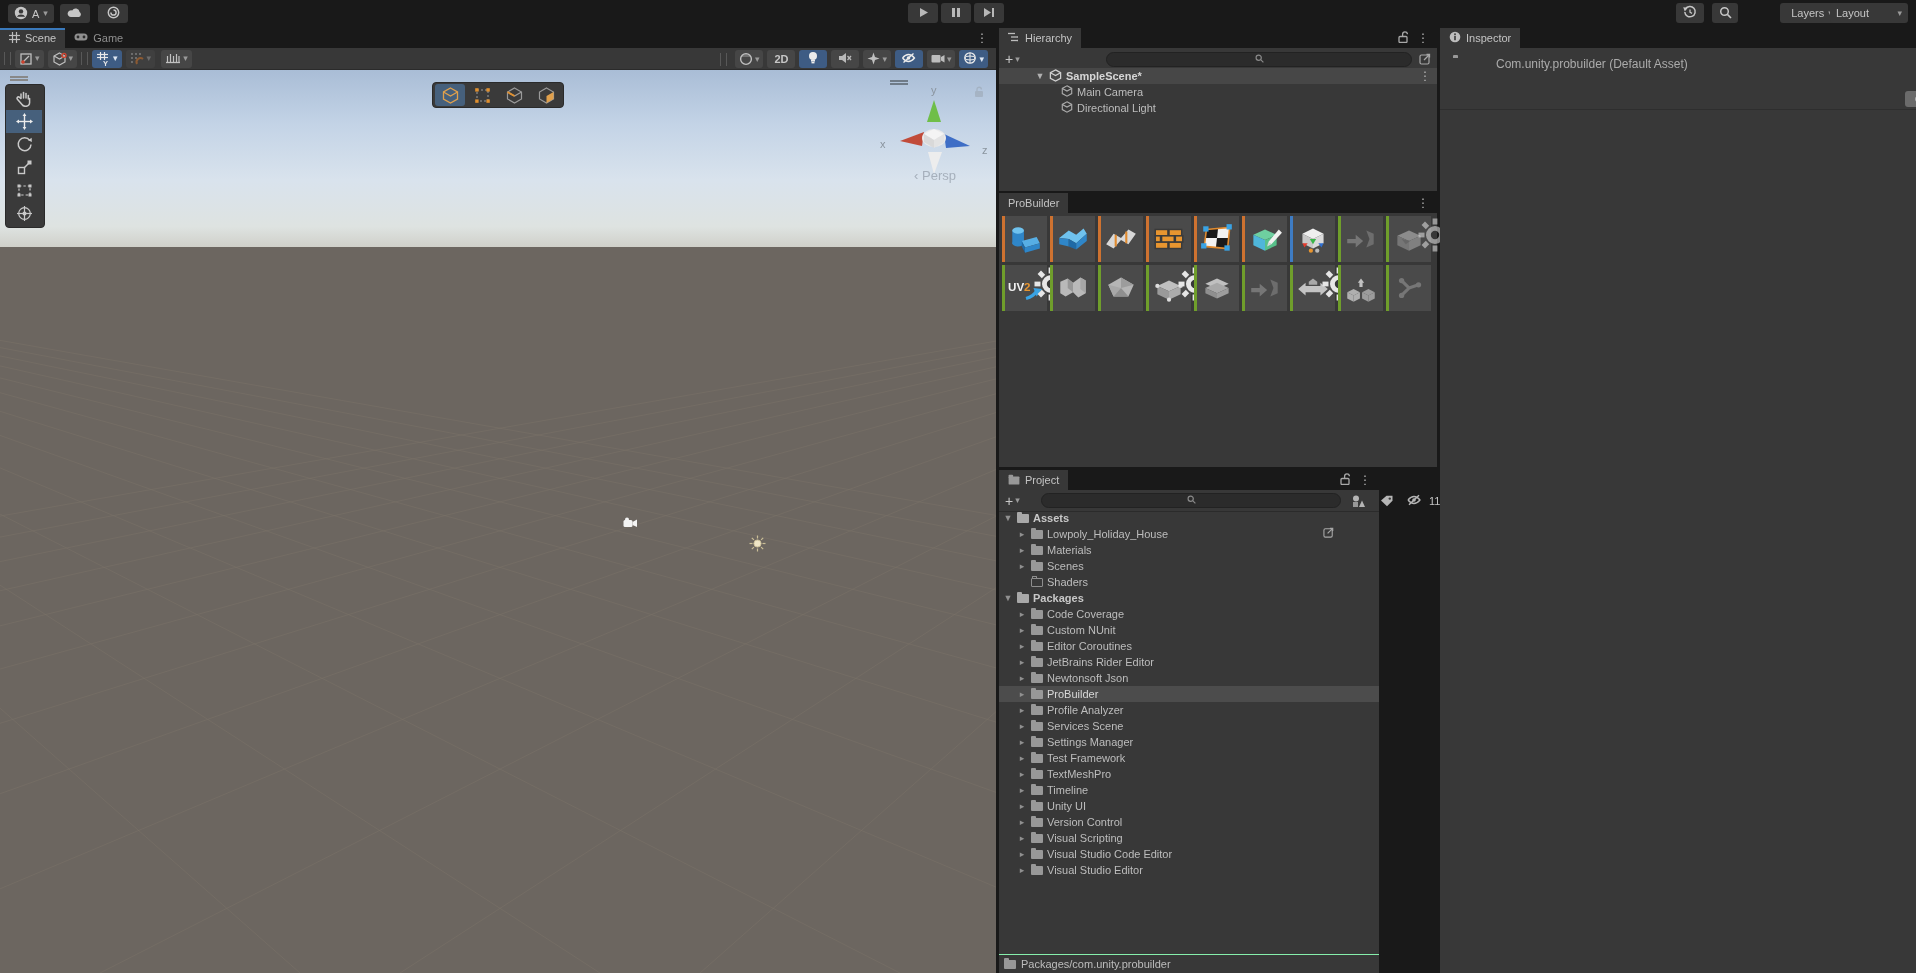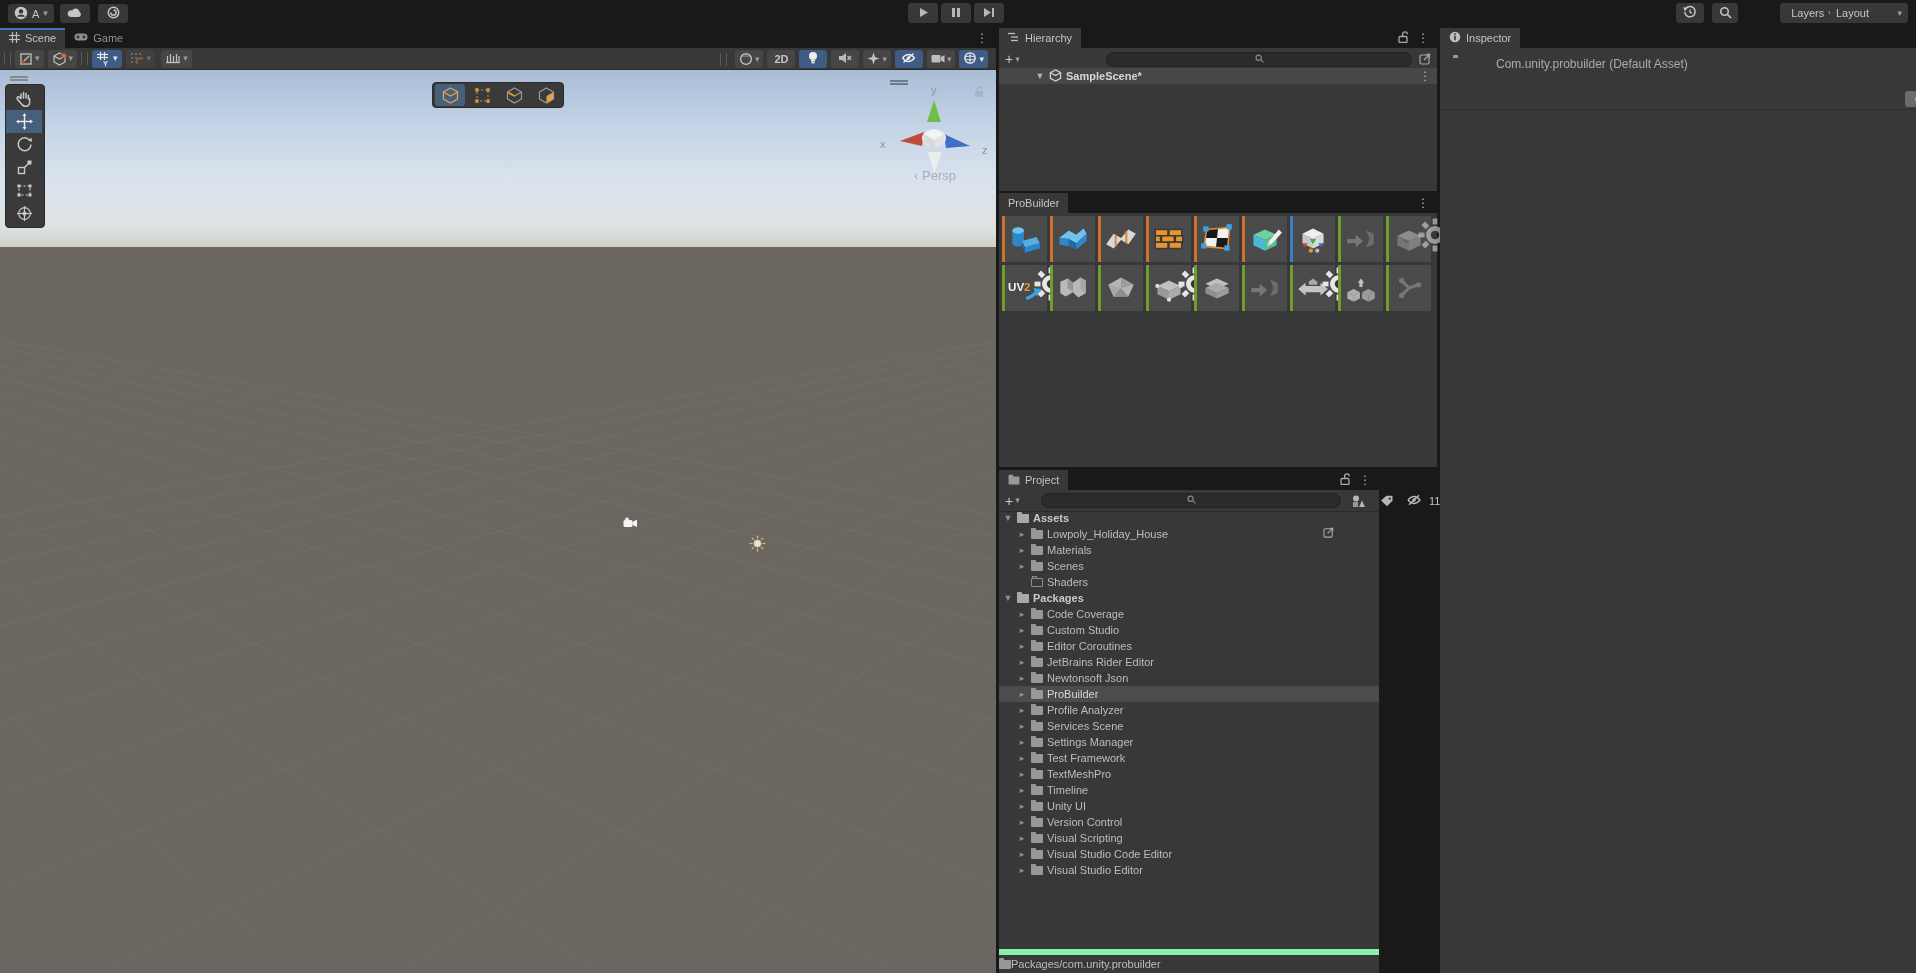--- a/index.html
+++ b/index.html
@@ -496,20 +496,38 @@
 
   <div class="trow" style="position:absolute;left:0;top:40px;right:0;background:#474747;color:#D6D6D6;font-weight:bold;">
     <span class="arrow" style="margin-left:32px;color:#B0B0B0;">▼</span>
     <span><svg width="13" height="13" viewBox="0 0 14 14">
           <polygon points="7,1 12.5,4 12.5,10 7,13 1.5,10 1.5,4" fill="none" stroke="#CFCFCF" stroke-width="1.4"></polygon>
           <polyline points="1.5,4 7,7 12.5,4 M7,7 7,13" fill="none" stroke="#CFCFCF" stroke-width="1.4"></polyline>
         </svg></span>
     <span>SampleScene*</span>
     <span class="more" style="margin-left:auto;margin-right:6px;font-weight:normal;">⋮</span>
   </div>
+  <div id="hierarchy-children" class="abs" style="left:0;top:56px;right:0;">
+      <div class="trow">
+        <span style="width:54px;"></span>
+        <span><svg width="12" height="12" viewBox="0 0 14 14">
+            <polygon points="7,1 12.5,4 12.5,10 7,13 1.5,10 1.5,4" fill="none" stroke="#ADADAD" stroke-width="1.3"></polygon>
+            <polyline points="1.5,4 7,7 12.5,4 M7,7 7,13" fill="none" stroke="#ADADAD" stroke-width="1.3"></polyline>
+          </svg></span>
+        <span>Main Camera</span>
+      </div>
+      <div class="trow">
+        <span style="width:54px;"></span>
+        <span><svg width="12" height="12" viewBox="0 0 14 14">
+            <polygon points="7,1 12.5,4 12.5,10 7,13 1.5,10 1.5,4" fill="none" stroke="#ADADAD" stroke-width="1.3"></polygon>
+            <polyline points="1.5,4 7,7 12.5,4 M7,7 7,13" fill="none" stroke="#ADADAD" stroke-width="1.3"></polyline>
+          </svg></span>
+        <span>Directional Light</span>
+      </div>
+    </div>
 </div>
 
 <div class="panel" style="left:999px;top:193px;width:438px;height:274px;">
   <div class="tabbar">
     <div class="tab">
       <span>ProBuilder</span>
     </div>
     <div class="tab-right">
       <span class="more">⋮</span>
     </div>
@@ -832,21 +850,21 @@
         <span class="bold">Packages</span>
       </div>
       <div class="trow" style="padding-left: 18px;">
         <span class="arrow">▸</span>
         <span class="folder "></span>
         <span>Code Coverage</span>
       </div>
       <div class="trow" style="padding-left: 18px;">
         <span class="arrow">▸</span>
         <span class="folder "></span>
-        <span>Custom Studio</span>
+        <span>Custom NUnit</span>
       </div>
       <div class="trow" style="padding-left: 18px;">
         <span class="arrow">▸</span>
         <span class="folder "></span>
         <span>Editor Coroutines</span>
       </div>
       <div class="trow" style="padding-left: 18px;">
         <span class="arrow">▸</span>
         <span class="folder "></span>
         <span>JetBrains Rider Editor</span>
@@ -910,21 +928,21 @@
         <span class="arrow">▸</span>
         <span class="folder "></span>
         <span>Visual Studio Code Editor</span>
       </div>
       <div class="trow" style="padding-left: 18px;">
         <span class="arrow">▸</span>
         <span class="folder "></span>
         <span>Visual Studio Editor</span>
       </div>
     </div>
-  <div class="abs row" style="left:0;right:0;bottom:0;height:18px;background:#383838;border-top:6px solid #86efac;">
+  <div class="abs row" style="left:0;right:0;bottom:0;height:18px;background:#383838;border-top:1px solid #86efac;gap:5px;padding-left:5px;">
     <span class="folder"></span>
     <span>Packages/com.unity.probuilder</span>
   </div>
 </div>
 
 <div class="panel" style="left:1440px;top:28px;width:524px;height:945px;">
   <div class="tabbar">
     <div class="tab">
       <span><svg width="12" height="12" viewBox="0 0 12 12">
             <circle cx="6" cy="6" r="5.3" fill="#BDBDBD"></circle>

